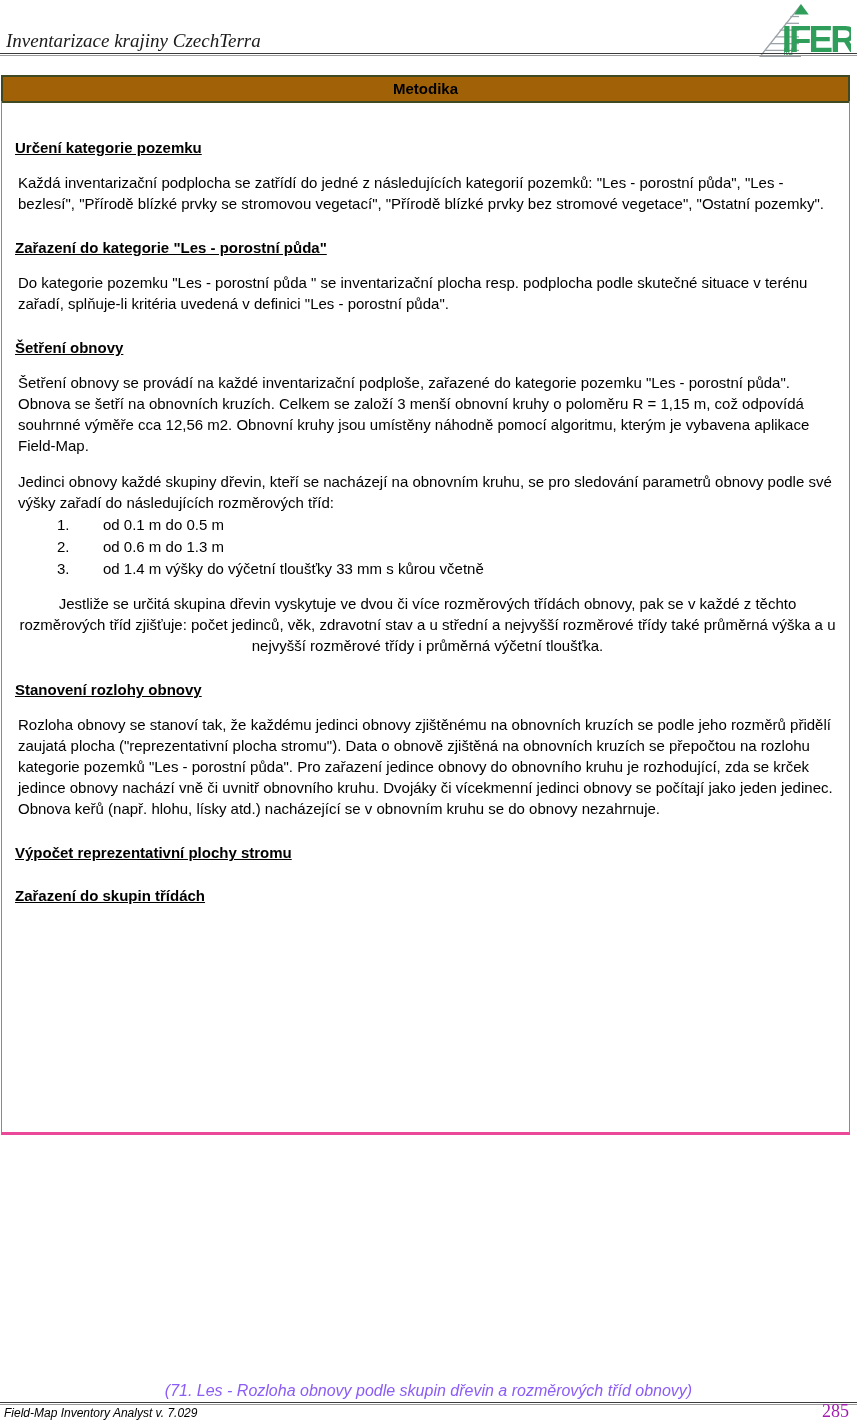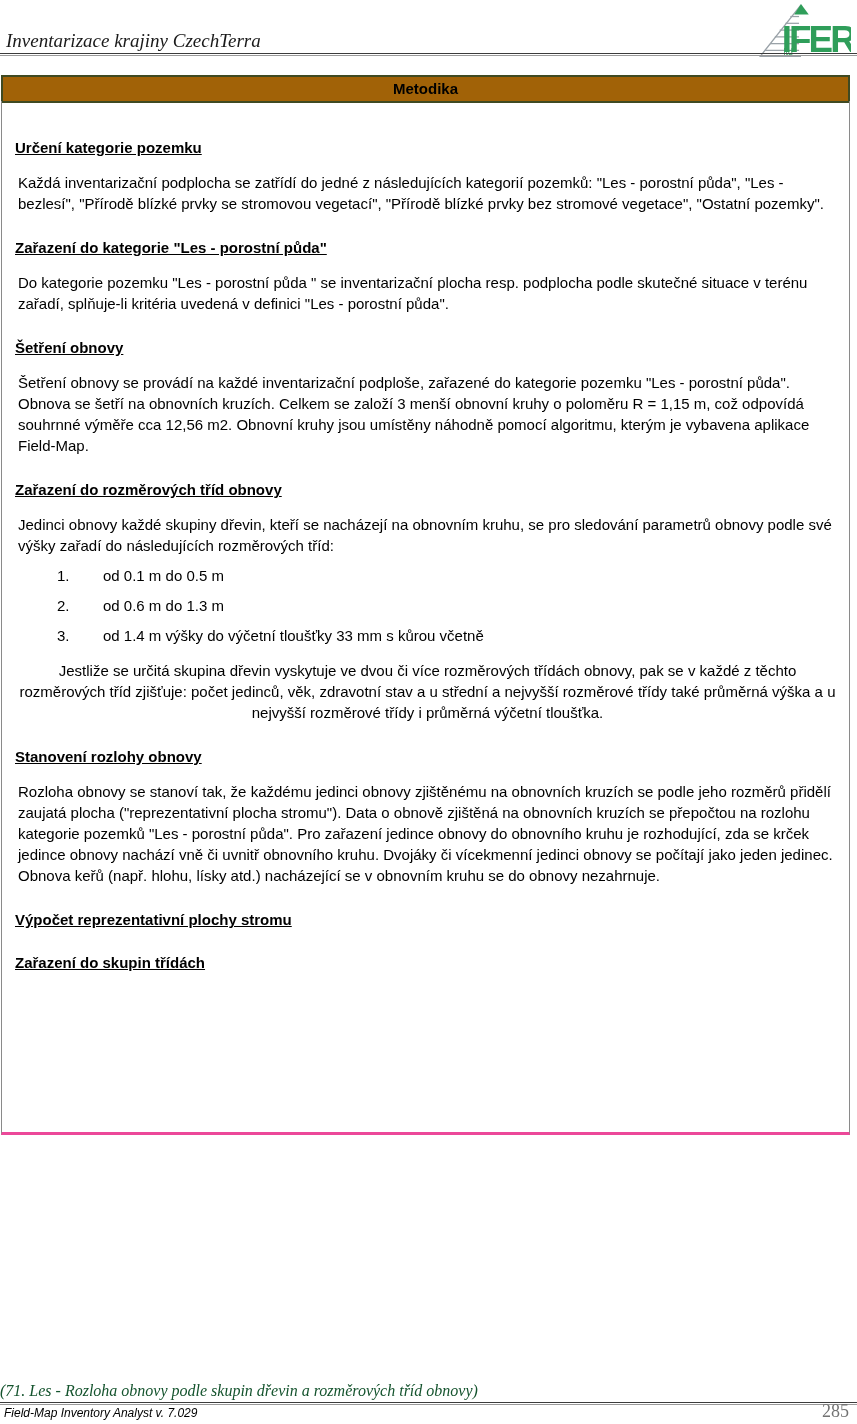--- a/index.html
+++ b/index.html
@@ -30,36 +30,36 @@
     padding:0 12px 0 13px;
   }
   .sec-h{
     font-size:15px;font-weight:bold;text-decoration:underline;
     line-height:19px;margin:24px 0 0 0;
   }
   .sec-h.first{margin-top:37px;}
   .para{margin:15px 0 0 3px;line-height:21px;}
   .para-after{margin-top:14px;text-align:center;}
   .num-list{margin:0;padding:0;list-style:none;}
-  .list-item{margin:9px 0 0 42px;line-height:21px;}
+  .list-item{margin:1px 0 0 42px;line-height:21px;}
   .li-num{display:inline-block;width:46px;}
   
   .caption{
-    position:absolute;left:0;top:1382px;width:857px;
-    font-family:Liberation Serif, serif;font-style:italic;font-size:16px;color:#14532d;
+    position:absolute;left:0;top:1382px;width:857px;text-align:center;
+    font-family:Liberation Sans, sans-serif;font-style:italic;font-size:16px;color:#8b5cf6;
   }
   .footer-rule{position:absolute;left:0;top:1402px;width:857px;height:3px;
     border-top:1px solid #3c3c3c;border-bottom:1px solid #9a9a9a;box-sizing:border-box;}
   .footer-app{
     position:absolute;left:4px;top:1406px;
     font-style:italic;font-size:12px;color:#000000;
   }
   .page-number{
     position:absolute;right:8px;top:1401px;
-    font-family:"Liberation Serif",serif;font-size:18px;color:#737373;
+    font-family:"Liberation Serif",serif;font-size:18px;color:#a21caf;
   }
 </style>
 </head>
 <body>
 
 <div class="page">
 
   <div class="doc-title">Inventarizace krajiny CzechTerra</div>
 
   <svg class="logo" viewBox="0 0 100 64" xmlns="http://www.w3.org/2000/svg">
@@ -87,21 +87,20 @@
 
     <h2 class="sec-h first">Určení kategorie pozemku</h2>
     <p class="para">Každá inventarizační podplocha se zatřídí do jedné z následujících kategorií pozemků: "Les - porostní půda", "Les - bezlesí", "Přírodě blízké prvky se stromovou vegetací", "Přírodě blízké prvky bez stromové vegetace", "Ostatní pozemky".</p>
 
     <h2 class="sec-h">Zařazení do kategorie "Les - porostní půda"</h2>
     <p class="para">Do kategorie pozemku "Les - porostní půda " se inventarizační plocha resp. podplocha podle skutečné situace v terénu zařadí, splňuje-li kritéria uvedená v definici "Les - porostní půda".</p>
 
     <h2 class="sec-h">Šetření obnovy</h2>
     <p class="para">Šetření obnovy se provádí na každé inventarizační podploše, zařazené do kategorie pozemku "Les - porostní půda". Obnova se šetří na obnovních kruzích. Celkem se založí 3 menší obnovní kruhy o poloměru R = 1,15 m, což odpovídá souhrnné výměře cca 12,56 m2. Obnovní kruhy jsou umístěny náhodně pomocí algoritmu, kterým je vybavena aplikace Field-Map.</p>
 
-    <h2 class="sec-h">Zařazení do rozměrových tříd obnovy</h2>
     <p class="para">Jedinci obnovy každé skupiny dřevin, kteří se nacházejí na obnovním kruhu, se pro sledování parametrů obnovy podle své výšky zařadí do následujících rozměrových tříd:</p>
     <ol class="num-list">
       <li class="list-item">
         <span class="li-num">1.</span><span>od 0.1 m do 0.5 m</span>
       </li>
       <li class="list-item">
         <span class="li-num">2.</span><span>od 0.6 m do 1.3 m</span>
       </li>
       <li class="list-item">
         <span class="li-num">3.</span><span>od 1.4 m výšky do výčetní tloušťky 33 mm s kůrou včetně</span>

